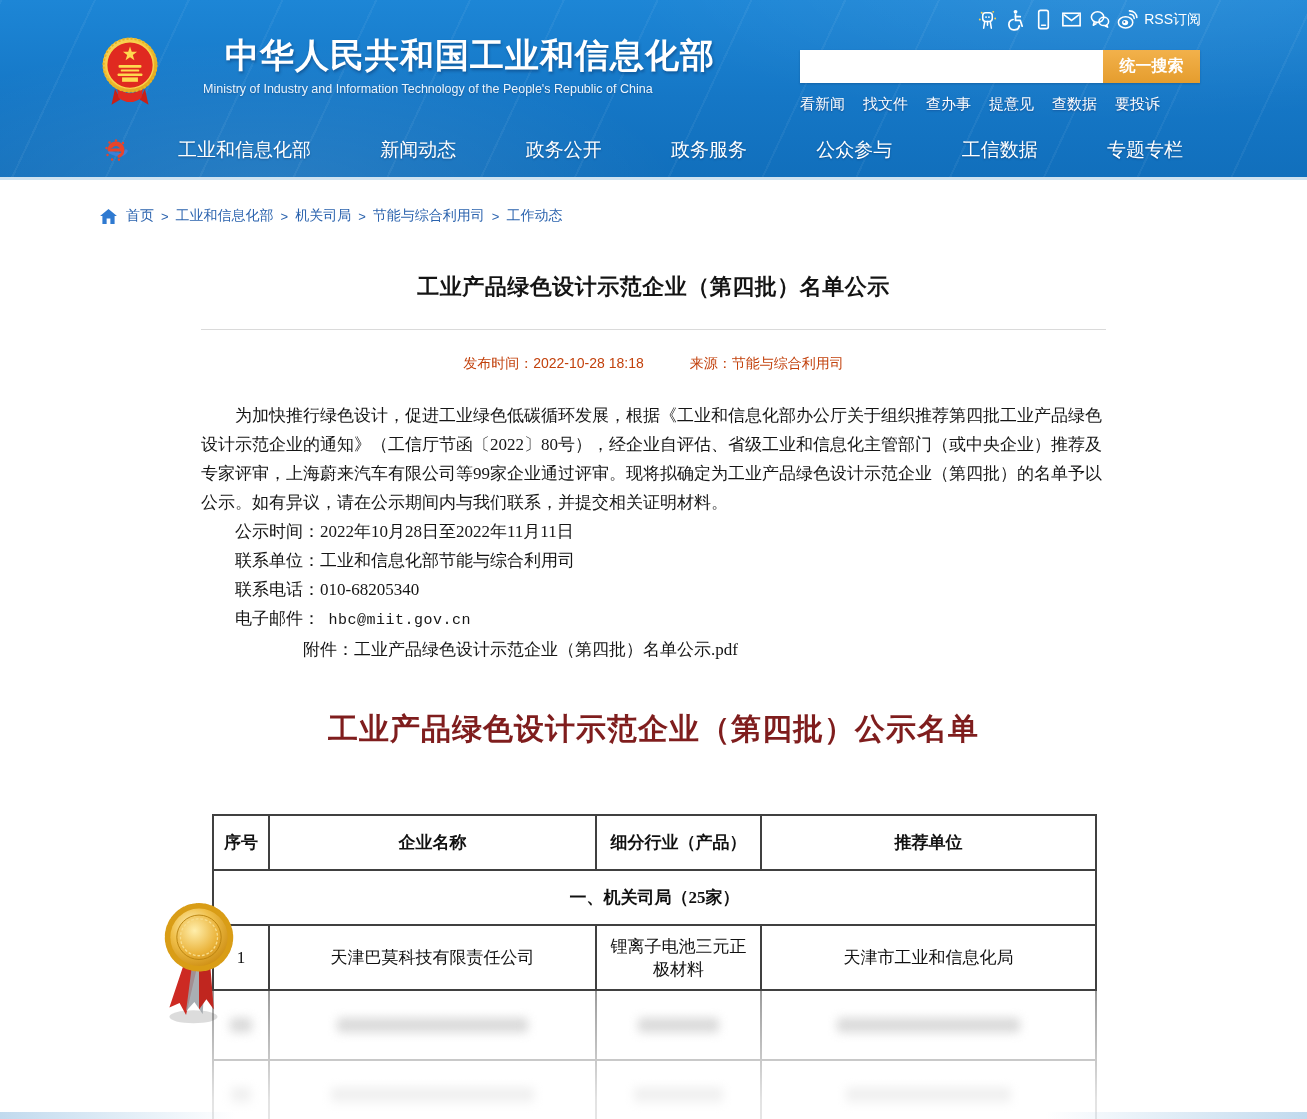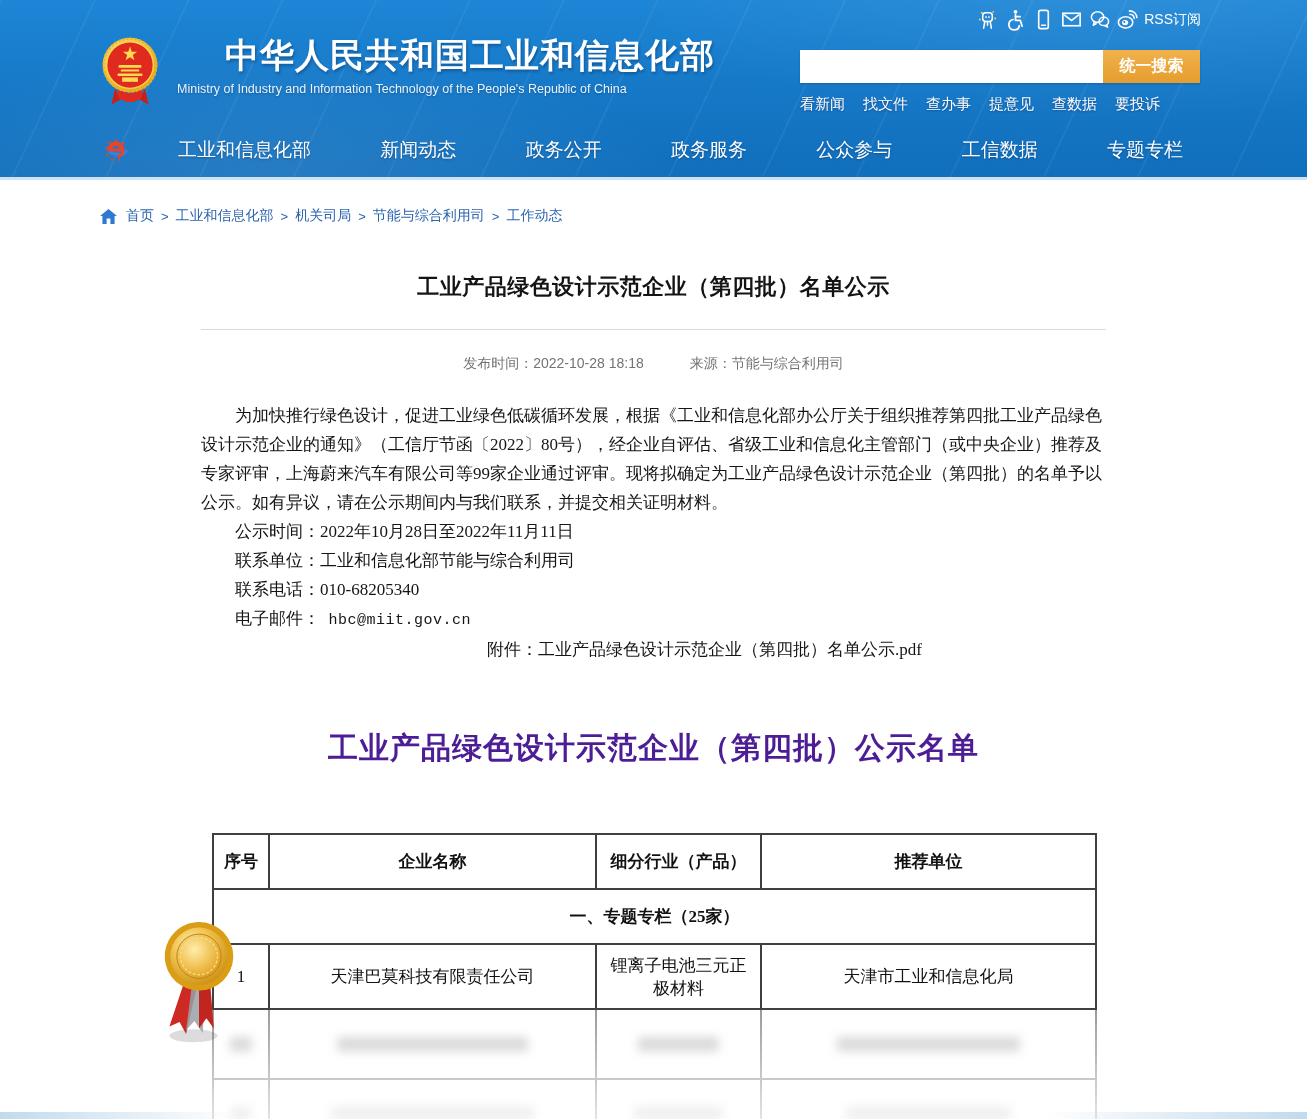--- a/index.html
+++ b/index.html
@@ -28,21 +28,21 @@
   .u-icon{ width:23px; height:23px; display:block; cursor:pointer; }
   .rss-label{ color:#fff; font-size:14px; cursor:pointer; }
 
   .brand{ position:absolute; left:99px; top:36px; display:flex; align-items:flex-start; z-index:2; }
   .emblem{ width:62px; height:74px; margin-right:16px; }
   .site-title{
     color:#fff; font-size:34px; font-weight:bold; letter-spacing:1px; line-height:1.15;
     text-shadow:1px 2px 3px rgba(0,20,60,.35);
     margin-left:48px;
   }
-  .site-subtitle{ color:#eaf4fd; font-size:12.5px; margin-top:7px; text-shadow:0 1px 2px rgba(0,20,60,.3); }
+  .site-subtitle{ color:#eaf4fd; font-size:12.5px; margin-top:7px; text-shadow:0 1px 2px rgba(0,20,60,.3);margin-left:26px; }
 
   .search-area{ position:absolute; left:800px; top:50px; width:400px; z-index:3; }
   .search-row{ display:flex; height:33px; box-shadow:0 1px 2px rgba(0,30,70,.25); }
   .search-input{ flex:1; border:none; outline:none; background:#fff; padding:0 10px; font-size:14px; }
   .search-btn{
     width:97px; border:none; cursor:pointer; color:#fff; font-size:16px; font-weight:bold;
     background:linear-gradient(180deg,#f2b14b 0%,#e59d2e 100%);
     font-family:"Liberation Sans",sans-serif;
   }
   .quick-links{ display:flex; gap:18px; margin-top:12px; }
@@ -62,33 +62,33 @@
     font-size:14px; color:#2b63ae;
   }
   .breadcrumb a{ color:#2b63ae; text-decoration:none; cursor:pointer; }
   .crumb-sep{ color:#2b63ae; font-size:13px; }
   .home-icon{ width:17px; height:15px; margin-right:2px; }
 
   
   .article{ width:905px; margin:47px auto 0; }
   .article-title{ text-align:center; font-size:22px; font-weight:bold; color:#141414; letter-spacing:.5px; }
   .title-divider{ height:1px; background:#dadada; margin-top:27px; }
-  .meta-row{ display:flex; justify-content:center; gap:46px; margin-top:25px; color:#737373; font-size:14px; }
+  .meta-row{ display:flex; justify-content:center; gap:46px; margin-top:25px; color:#c2410c; font-size:14px; }
 
   .body-text{ margin-top:28px; font-family:"Liberation Serif", serif; color:#151515; font-size:17px; line-height:29px; }
   .body-text p.main{ text-indent:2em; }
   .info-line{ text-indent:2em; }
   .email-value{ font-family:"Liberation Mono", monospace; font-size:15px; letter-spacing:.5px; }
-  .attachment-line{ text-indent:6em;text-align:center; }
+  .attachment-line{ text-indent:6em; }
   .attachment-link{ color:#151515; text-decoration:none; cursor:pointer; }
 
   
   .table-title{
-    text-align:center; margin-top:64px; font-family:Liberation Mono, monospace;
-    font-weight:bold; font-size:30px; color:#4c1d95; letter-spacing:1px;
+    text-align:center; margin-top:45px; font-family:Liberation Mono, monospace;
+    font-weight:bold; font-size:30px; color:#7f1d1d; letter-spacing:1px;
   }
   .table-wrap{ position:relative; width:883px; margin:64px auto 0; }
   table.list{ width:100%; border-collapse:collapse; font-family:"Liberation Serif", serif; color:#111; table-layout:fixed; }
   table.list th, table.list td{ border:2px solid #404040; text-align:center; vertical-align:middle; padding:4px 8px; }
   table.list th{ height:55px; font-size:17px; font-weight:bold; }
   td.section-cell{ height:55px; font-size:17px; font-weight:bold; }
   tr.data-row td{ height:65px; font-size:17px; }
   .col-no{ width:56px; } .col-company{ width:327px; } .col-industry{ width:165px; } .col-rec{ width:335px; }
 
   tr.ghost-row td{ height:70px; border-color:#9a9a9a; }
@@ -286,21 +286,21 @@
         <col class="col-rec">
       </colgroup>
     <tbody>
         <tr>
       <th>序号</th>
       <th>企业名称</th>
       <th>细分行业（产品）</th>
       <th>推荐单位</th>
     </tr>
     <tr>
-      <td class="section-cell" colspan="4">一、专题专栏（25家）</td>
+      <td class="section-cell" colspan="4">一、机关司局（25家）</td>
     </tr>
     <tr class="data-row">
       <td>1</td>
       <td>天津巴莫科技有限责任公司</td>
       <td>锂离子电池三元正极材料</td>
       <td>天津市工业和信息化局</td>
     </tr>
     <tr class="ghost-row">
       <td>
             <div class="blob" style="width:60%"></div>

